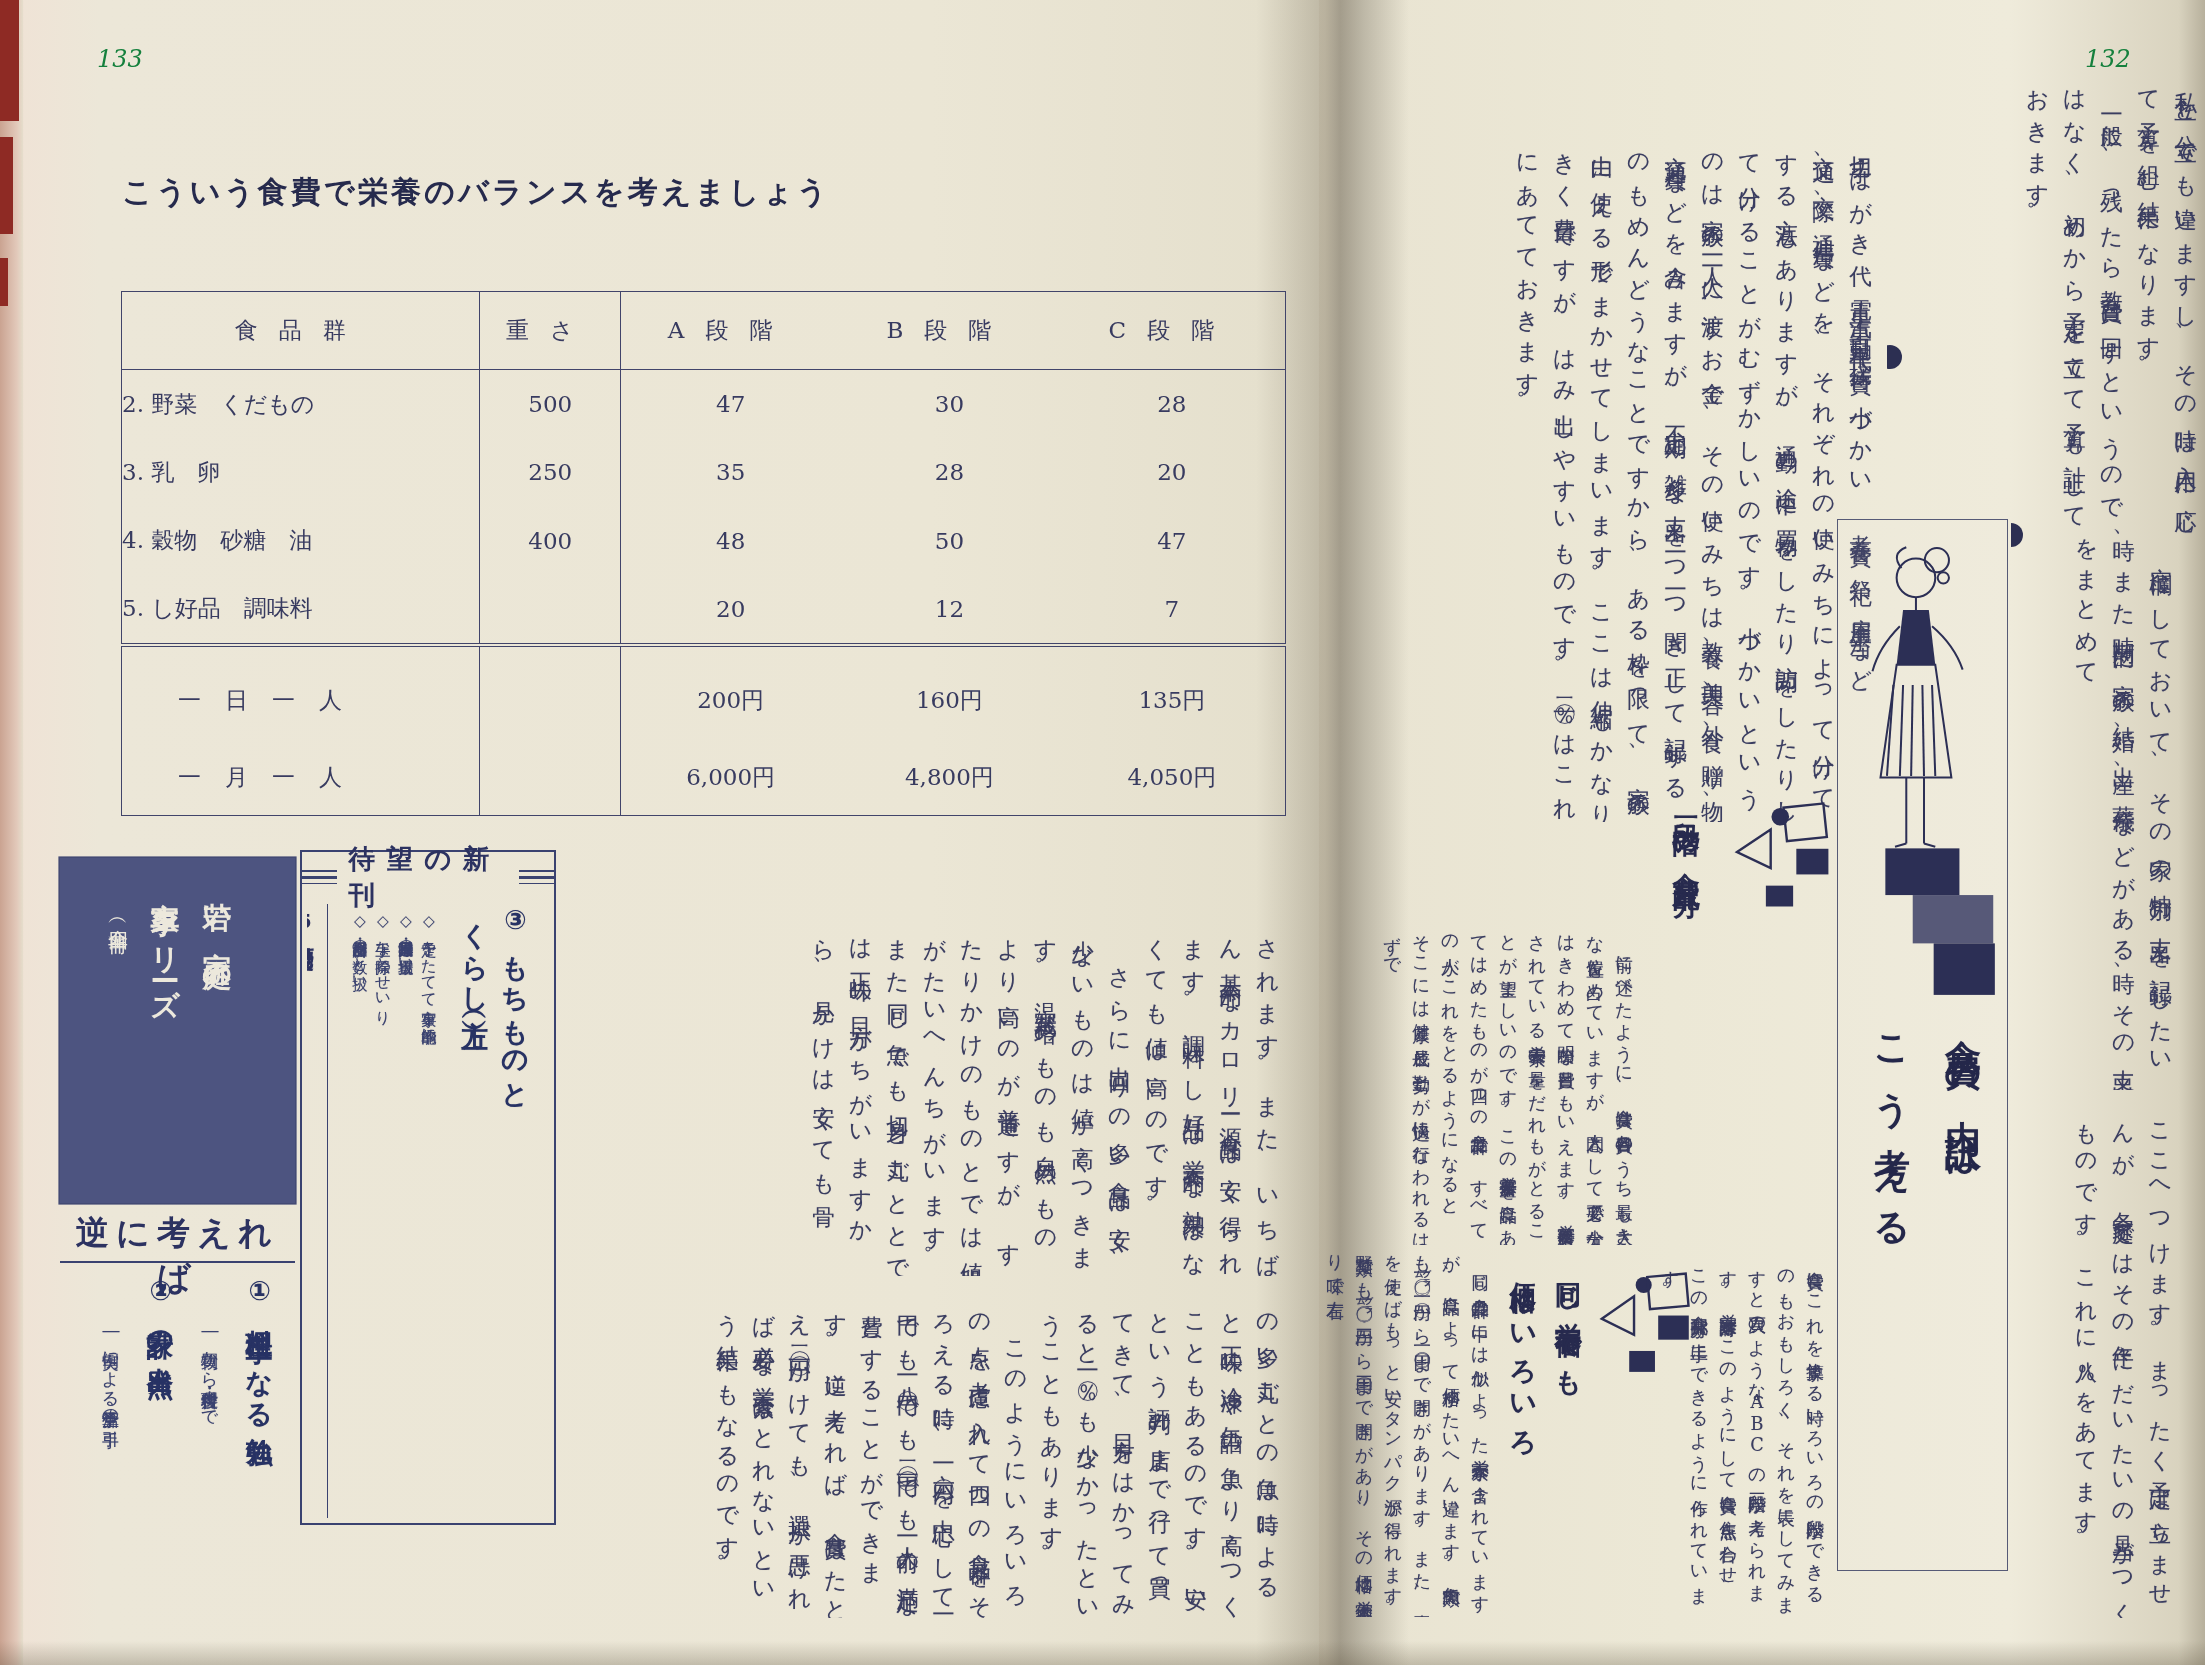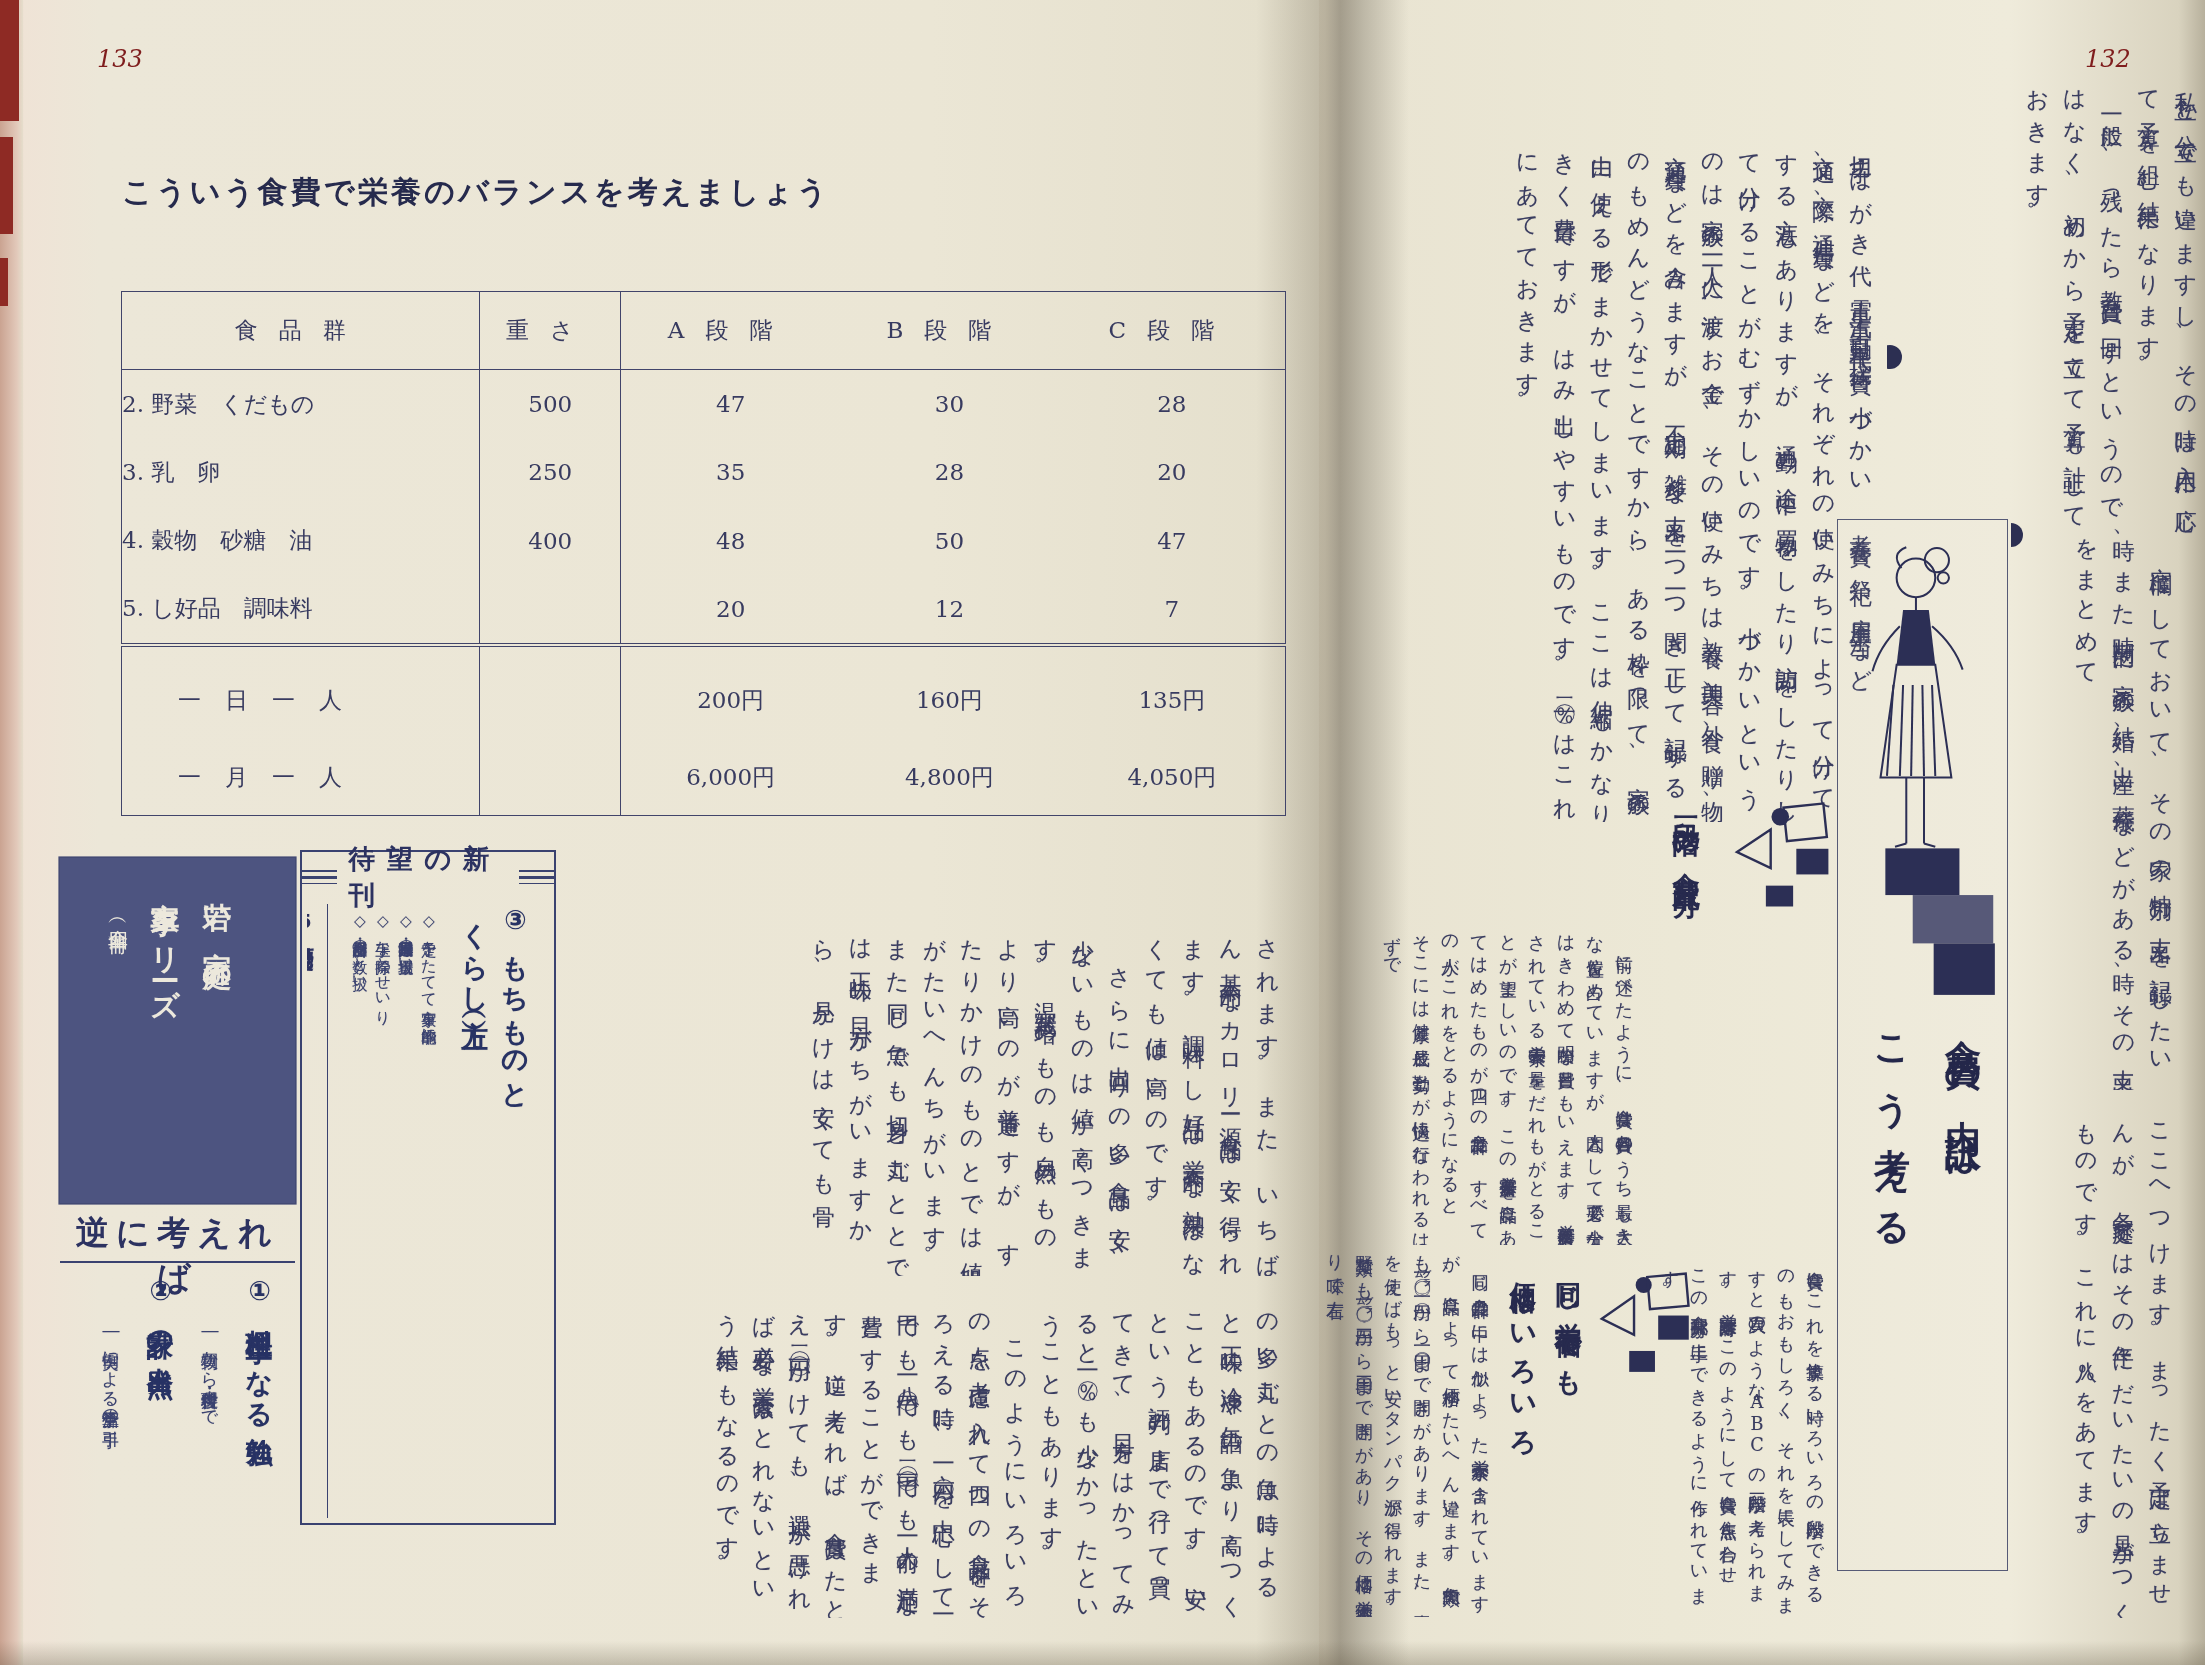--- a/index.html
+++ b/index.html
@@ -15,21 +15,21 @@
     background:linear-gradient(90deg,rgba(90,80,60,0) 0%,rgba(90,80,60,.28) 45%,rgba(60,52,38,.38) 55%,rgba(90,80,60,0) 100%);}
   #photo-edge{position:absolute;left:0;top:0;width:24px;height:1665px;
     background:linear-gradient(90deg,#caa391,#e2c9ba 70%,rgba(226,201,186,0));}
   .red-mark{position:absolute;background:#8e2a24;}
   #red1{left:0;top:0;width:19.3px;height:121px;}
   #red2{left:0;top:137px;width:13px;height:97px;}
   #red3{left:0;top:258px;width:8px;height:48px;}
   .v{writing-mode:vertical-rl;text-orientation:upright;white-space:pre-line;
      overflow:hidden;color:#3a3d60;position:absolute;text-shadow:0 0 0.8px rgba(58,61,96,.35);}
   .sans{font-family:"DejaVu Sans","Liberation Sans",sans-serif;}
-  .pagenum{position:absolute;font-style:italic;font-size:24px;color:#7f1d1d;
+  .pagenum{position:absolute;font-style:italic;font-size:24px;color:#15803d;
      font-family:"DejaVu Serif","Liberation Serif",serif;}
 
   
   #pn133{left:97px;top:45px;}
   #headline{position:absolute;left:122px;top:172px;font-size:30px;font-weight:bold;
      color:#262a4d;letter-spacing:3.2px;}
 
   #food-table{position:absolute;left:121px;top:291px;width:1165px;height:525px;
      border-collapse:collapse;font-size:23px;color:#383b60;}
   #food-table th,#food-table td{font-weight:normal;padding:0;margin-left:27px;}

